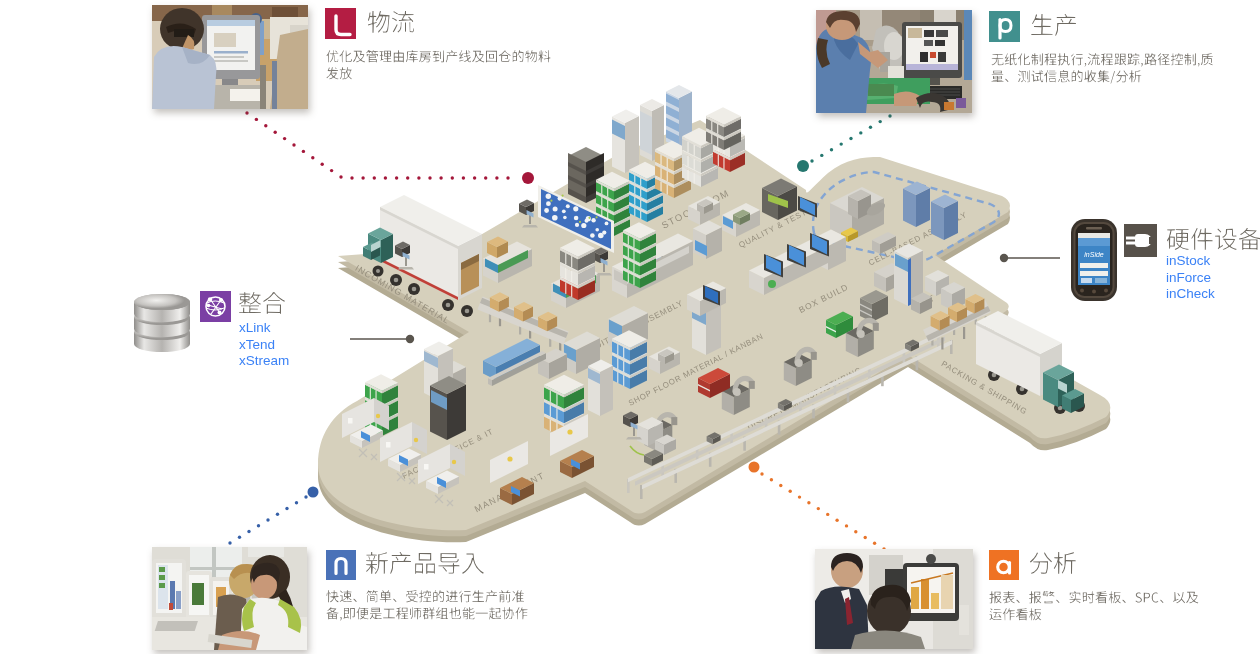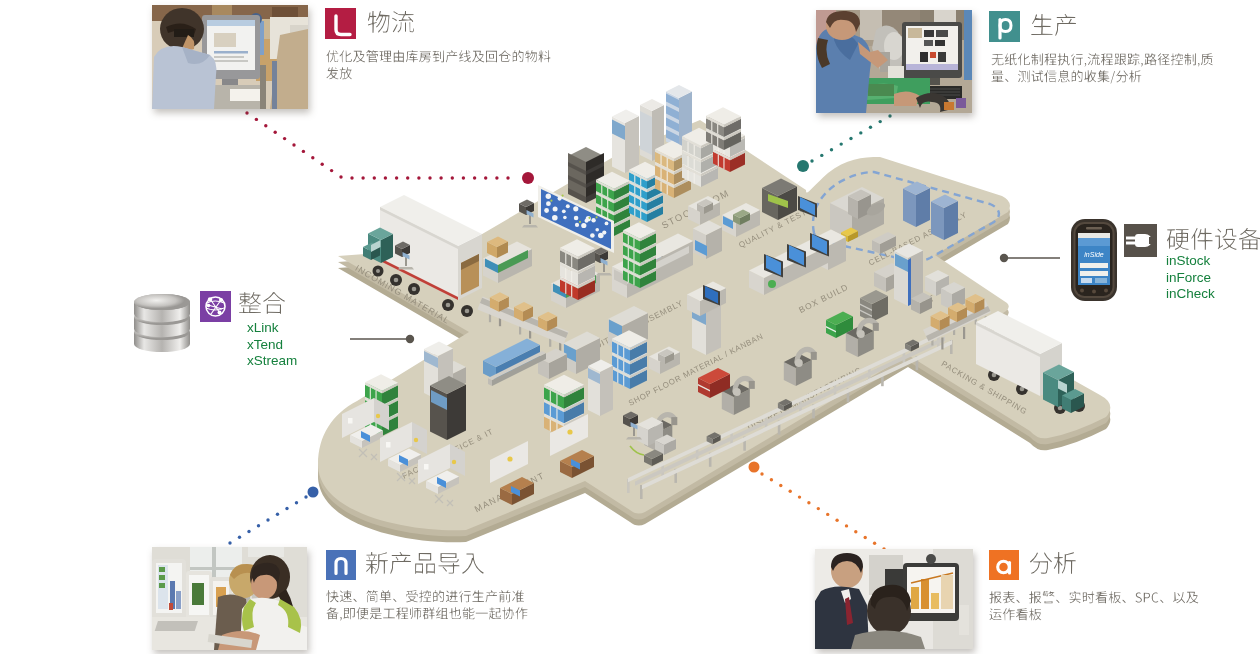--- a/index.html
+++ b/index.html
@@ -1,19 +1,19 @@
 <!DOCTYPE html>
 <html><head><meta charset="utf-8"><style>
 html,body{margin:0;padding:0;background:#fff;}
 #stage{position:relative;width:1260px;height:654px;overflow:hidden;background:#fff;
  font-family:"Liberation Sans",sans-serif;}
 #stage>svg,#stage>div{position:absolute;}
 .ph{box-shadow:2px 4px 7px rgba(90,80,70,.35);background:#fff;}
 .ph2{overflow:visible}
-.ltxt{color:#15803d;font-size:13.5px;line-height:16.5px;}
+.ltxt{color:#3b82f6;font-size:13.5px;line-height:16.5px;}
 </style></head><body>
 <div id="stage">
 
 <svg style="left:0;top:0" width="1260" height="654" viewBox="0 0 1260 654">
 
 <path d="M700,120 L806,190 C806,197 810,189 828,173 C846,159 862,157 880,157 L1002,196 Q1014,202 1008,212 L935,255 L1007,303 Q1011,307 1006,311 L981,328 L1100,395 Q1117,404 1106,417 Q1075,433 1048,438 Q1038,440 1030,431 L908,355 L645,512 Q637,516 630,510 L585,481 L466,530 C415,533 318,516 318,464 C318,436 332,414 357,401 L469,332 L338,256 L460,247 L615,156 Z" transform="translate(0,12)" fill="#b3ab93"></path>
 <path d="M700,120 L806,190 C806,197 810,189 828,173 C846,159 862,157 880,157 L1002,196 Q1014,202 1008,212 L935,255 L1007,303 Q1011,307 1006,311 L981,328 L1100,395 Q1117,404 1106,417 Q1075,433 1048,438 Q1038,440 1030,431 L908,355 L645,512 Q637,516 630,510 L585,481 L466,530 C415,533 318,516 318,464 C318,436 332,414 357,401 L469,332 L338,256 L460,247 L615,156 Z" transform="translate(0,6)" fill="#c2baa4"></path>
 
 <path d="M700,120 L806,190 C806,197 810,189 828,173 C846,159 862,157 880,157 L1002,196 Q1014,202 1008,212 L935,255 L1007,303 Q1011,307 1006,311 L981,328 L1100,395 Q1117,404 1106,417 Q1075,433 1048,438 Q1038,440 1030,431 L908,355 L645,512 Q637,516 630,510 L585,481 L466,530 C415,533 318,516 318,464 C318,436 332,414 357,401 L469,332 L338,256 L460,247 L615,156 Z" fill="#d6d0bc"></path>
 
@@ -1492,15 +1492,15 @@
     </svg>
 <svg class="ph2" style="left:989px;top:587px" width="300" height="44" viewBox="0 0 300 44">
       <g transform="translate(0,0)">
         <path d="M55.5 14.2 55.5 16.2 63.5 16.2 63.5 14.2ZM56.2 15.5 56.5 14.5 62.8 14.8 62.5 15.8ZM86.8 13.8 89.0 14.8 91.0 16.2 91.5 15.5 88.0 13.5ZM171.0 13.0 173.8 16.0 174.5 15.5 172.5 13.2 171.8 12.8ZM133.2 13.0 136.0 16.0 136.8 15.5 134.8 13.2 134.0 12.8ZM67.0 13.0 69.8 16.0 70.5 15.5 68.5 13.2 67.8 12.8ZM27.2 13.0 30.0 16.0 30.8 15.5 28.8 13.2 28.0 12.8ZM81.5 10.0 83.5 11.2 83.8 10.8 82.0 9.5ZM99.0 9.2 101.0 12.5 101.5 12.2 101.2 11.2 99.8 9.0ZM82.8 7.8 84.5 9.2 85.0 8.8 83.5 7.5ZM91.8 12.0 86.5 11.8 87.0 7.2 86.2 7.2 86.0 10.8 85.5 12.0 80.5 12.0 80.5 12.5 85.2 12.8 83.2 14.8 80.8 15.5 81.0 16.2 84.2 15.0 85.8 13.5 86.0 12.8 91.8 12.5ZM189.0 6.0 188.5 6.5 190.2 9.2 191.0 8.8ZM159.5 6.0 154.8 5.8 154.8 15.2 155.8 15.2 156.0 11.2 158.8 11.2 159.5 11.0 160.8 9.8 161.0 8.0 160.5 6.8ZM156.0 6.5 159.2 6.8 160.0 7.8 160.0 9.2 158.5 10.5 155.8 10.2ZM166.0 5.5 164.8 6.0 163.5 7.2 162.8 9.2 162.8 11.8 163.5 13.8 164.8 15.0 166.0 15.5 167.8 15.5 169.2 14.8 169.0 13.8 168.2 14.5 166.2 14.8 165.5 14.5 164.2 13.2 163.8 12.0 163.8 9.0 164.2 7.8 165.5 6.5 166.2 6.2 169.2 6.5 167.8 5.5ZM148.8 5.5 147.2 6.5 146.8 7.8 147.0 9.0 148.2 10.2 150.8 11.2 151.8 12.2 151.8 13.8 150.5 14.8 148.8 14.8 147.0 13.5 146.5 14.2 148.5 15.5 150.5 15.5 152.2 14.5 152.8 13.5 152.8 12.0 151.0 10.2 148.5 9.2 147.8 8.2 147.8 7.5 149.0 6.2 152.2 6.5 150.8 5.5ZM97.8 5.5 93.8 5.5 94.0 15.0 94.5 15.0 94.8 13.8 97.8 13.8ZM94.8 9.8 97.0 10.0 96.8 13.2 94.5 13.0ZM94.8 6.0 97.0 6.2 96.8 9.2 94.5 9.0ZM194.5 5.0 193.8 5.0 193.2 8.8 191.8 12.2 189.2 14.8 187.2 15.8 188.0 16.2 190.5 14.8 192.5 12.8 195.5 16.2 196.0 15.5 192.8 11.8 194.0 8.8ZM186.2 5.0 185.5 5.0 185.5 13.5 184.0 14.0 184.2 14.8 189.5 12.5 189.2 11.8 186.8 13.0ZM125.2 5.0 125.2 11.2 124.8 13.8 123.8 16.0 124.2 16.2 125.2 14.2 125.8 12.2 125.8 10.2 126.2 9.5 128.2 13.8 125.5 15.8 126.2 16.2 128.8 14.2 130.2 15.8 131.5 16.2 131.8 15.8 130.5 15.0 129.2 13.5 130.8 11.0 131.2 8.5 126.0 8.2 126.2 5.5 131.5 5.5 131.5 5.0ZM127.2 9.0 130.5 9.2 130.2 10.5 128.8 13.0 127.5 11.2 127.0 9.8ZM198.0 4.8 198.0 5.5 200.2 5.8 200.2 9.5 199.5 12.2 197.2 15.5 197.8 16.0 199.0 14.8 201.5 9.5 202.5 11.8 204.2 13.8 203.0 14.8 200.2 15.8 200.8 16.2 202.0 16.0 204.5 14.5 208.2 16.2 209.0 16.2 209.2 15.5 207.2 15.0 205.5 13.8 207.2 11.8 208.5 9.0 208.5 8.2 205.2 8.0 206.0 5.0 205.5 4.8ZM201.2 5.5 205.0 5.8 204.0 9.5 205.0 9.0 207.5 9.0 207.5 9.8 206.8 11.2 204.8 13.2 203.5 12.0 202.2 10.0 201.0 6.2ZM45.2 4.8 45.2 16.2 46.0 16.2 46.8 10.0 48.8 14.0 46.8 15.5 47.0 16.2 49.5 14.5 51.8 16.2 52.2 15.8 49.8 13.8 51.2 11.2 51.8 9.2 46.0 9.0 46.2 5.2 50.5 5.5 50.5 7.0 50.0 7.5 47.8 7.5 48.0 8.0 50.5 8.0 51.0 7.8 51.2 7.0 51.2 4.8ZM47.8 9.8 50.8 10.0 50.8 10.8 49.2 13.2 47.5 10.5ZM5.5 4.8 5.5 16.2 6.2 16.2 7.0 10.0 9.0 14.0 7.0 15.5 7.2 16.2 9.8 14.5 12.0 16.2 12.5 15.8 10.0 13.8 11.5 11.2 12.0 9.2 6.2 9.0 6.5 5.2 10.8 5.5 10.8 7.0 10.2 7.5 8.0 7.5 8.2 8.0 10.8 8.0 11.2 7.8 11.5 7.0 11.5 4.8ZM8.0 9.8 11.0 10.0 11.0 10.8 9.5 13.2 7.8 10.5ZM122.0 4.2 121.8 7.2 120.0 7.2 120.0 7.8 121.8 8.0 121.8 8.5 119.8 13.2 120.0 13.8 121.8 10.0 122.0 16.2 122.5 16.2 122.8 10.2 124.0 12.0 124.2 11.0 122.5 9.0 122.8 7.8 124.2 7.8 124.2 7.2 123.0 7.2 122.5 6.8 122.5 4.2ZM116.8 4.2 114.5 4.8 107.5 5.0 107.8 5.5 111.2 5.8 111.0 6.5 107.8 6.5 107.8 7.0 110.5 7.8 110.2 8.5 106.8 8.5 106.8 9.0 109.8 9.5 107.5 12.0 106.5 12.5 107.0 13.2 109.2 11.2 109.5 16.2 110.0 16.2 110.2 15.8 116.0 15.8 116.2 16.2 117.0 16.2 117.0 10.2 110.2 10.0 111.0 9.0 118.2 9.0 118.2 8.5 111.5 7.8 111.8 7.0 117.5 7.0 117.5 6.5 112.0 6.2 112.5 5.2 116.5 5.0 117.2 4.8ZM110.0 15.0 110.2 14.0 116.2 14.2 116.0 15.2ZM110.0 13.2 110.2 12.2 116.2 12.5 116.0 13.5ZM110.0 11.5 110.2 10.8 116.2 11.0 116.0 11.8ZM103.5 4.2 103.0 4.2 102.8 7.0 98.5 7.0 98.5 7.8 103.0 8.0 103.0 15.0 102.5 15.5 100.2 15.5 100.5 16.2 102.2 16.2 103.5 15.8 103.8 7.8 105.2 7.8 105.2 7.0 103.5 6.8ZM80.8 5.8 80.8 8.2 81.5 8.0 81.8 6.2 90.5 6.5 90.8 8.2 91.2 8.2 91.2 5.8 87.0 5.8 86.2 4.5 85.2 4.2 85.5 5.8ZM53.8 5.0 55.0 5.8 53.5 7.2 54.2 7.2 54.5 8.8 57.2 8.8 57.5 9.2 58.5 9.2 59.0 8.8 59.0 7.5 59.5 6.8 60.0 7.0 60.8 6.2 62.0 7.8 59.8 8.8 61.0 9.0 62.8 8.2 65.0 9.5 65.5 9.0 63.0 7.8 64.5 5.8 65.2 5.8 65.2 5.2 61.5 5.0 61.8 4.2 61.2 4.2 60.5 5.8 59.5 6.8 55.2 6.0 56.0 5.2 57.2 5.0 57.5 5.5 58.2 5.5 58.5 5.0 59.8 4.8 58.5 4.8 58.2 4.2 57.5 4.2 57.2 4.8 56.2 4.8 56.0 4.2 55.2 4.2 55.0 4.8ZM55.2 7.5 56.8 7.8 56.5 8.5 55.0 8.2ZM54.5 7.0 55.0 6.5 58.5 6.8 58.5 8.2 58.0 8.8 57.2 8.5 57.2 7.2ZM61.2 6.0 63.5 6.2 62.5 7.5ZM43.0 4.2 42.2 4.2 42.0 7.0 40.2 7.0 40.5 7.8 42.2 8.0 42.2 10.5 41.8 11.0 40.2 11.2 40.2 12.0 42.0 11.5 42.0 15.8 40.5 15.8 40.5 16.2 42.5 16.2 43.0 15.8 43.0 11.5 44.5 10.8 44.5 10.0 43.2 10.5 43.2 7.8 44.5 7.8 44.5 7.0 43.0 6.8ZM14.5 5.5 14.5 6.0 19.2 6.2 19.0 7.2 15.2 7.2 15.2 7.8 19.2 8.0 19.0 9.5 14.0 9.5 14.0 10.0 18.5 10.2 17.0 11.5 13.8 12.8 14.2 13.5 16.8 12.2 16.8 15.2 15.2 15.8 15.2 16.2 21.2 14.8 21.0 14.2 19.2 14.8 17.8 14.8 17.8 11.8 20.0 10.5 20.8 12.5 22.5 14.8 25.2 16.2 25.8 15.8 23.8 14.8 22.2 13.2 25.0 11.2 24.2 10.8 22.5 12.2 21.5 12.2 20.5 10.2 25.5 10.0 25.5 9.5 20.0 9.2 20.2 7.8 24.5 7.8 24.5 7.2 20.0 7.0 20.2 6.0 25.0 6.0 25.0 5.5 20.0 5.2 20.0 4.2 19.2 4.2 19.0 5.5ZM3.2 4.2 2.5 4.2 2.2 7.0 0.5 7.0 0.8 7.8 2.5 8.0 2.5 10.5 2.0 11.0 0.5 11.2 0.5 12.0 2.2 11.5 2.2 15.8 0.8 15.8 0.8 16.2 2.8 16.2 3.2 15.8 3.2 11.5 4.8 10.8 4.8 10.0 3.5 10.5 3.5 7.8 4.8 7.8 4.8 7.0 3.2 6.8Z" fill="#76726b" fill-rule="evenodd"></path>
       </g>
       <g transform="translate(0,17)">
         <path d="M0.5 10.5 0.5 11.0 2.2 11.2 2.0 14.2 0.5 15.2 1.0 16.0 2.8 14.5 4.0 15.5 5.5 16.0 12.2 16.0 12.5 15.2 6.5 15.5 4.5 15.0 3.0 13.8 3.0 10.5ZM4.2 8.2 4.2 8.8 6.8 9.0 6.0 11.8 4.5 13.5 9.5 13.0 11.5 13.2 11.8 14.0 12.2 13.8 12.0 12.8 10.0 10.0 9.5 10.0 9.5 10.5 10.2 11.2 10.5 12.5 7.5 12.8 6.2 12.2 8.0 8.8 12.5 8.8 12.5 8.2ZM0.8 7.8 3.2 8.5 1.5 7.2ZM45.8 5.0 45.8 11.2 45.2 13.8 44.2 16.0 44.8 16.2 45.8 14.2 46.2 12.2 46.2 10.2 46.8 9.5 48.8 13.8 46.0 15.8 46.8 16.2 49.2 14.2 50.8 15.8 52.0 16.2 52.2 15.8 51.0 15.0 49.8 13.5 51.2 11.0 51.8 8.5 46.5 8.2 46.8 5.5 52.0 5.5 52.0 5.0ZM47.8 9.0 51.0 9.2 50.8 10.5 49.2 13.0 48.0 11.2 47.5 9.8ZM5.0 5.0 5.2 5.8 11.5 5.5 11.5 5.0ZM20.0 4.5 19.0 7.2 17.2 9.5 17.8 10.0 19.8 7.2 20.8 7.5 20.8 16.2 21.5 16.2 21.8 13.0 25.5 13.0 25.5 12.5 22.0 12.5 21.5 12.0 21.8 10.0 25.5 10.0 25.5 9.5 22.0 9.5 21.5 9.0 21.8 7.2 25.8 7.0 25.8 6.5 20.2 6.2 20.8 4.5ZM1.2 4.8 3.0 6.2 3.5 5.5 2.0 4.5ZM42.5 4.2 42.2 7.2 40.5 7.2 40.5 7.8 42.2 8.0 42.2 8.5 40.2 13.2 40.5 13.8 42.2 10.0 42.5 16.2 43.0 16.2 43.2 10.2 44.5 12.0 44.8 11.0 43.0 9.0 43.2 7.8 44.8 7.8 44.8 7.2 43.5 7.2 43.0 6.8 43.0 4.2ZM37.2 4.2 35.0 4.8 28.0 5.0 28.2 5.5 31.8 5.8 31.5 6.5 28.2 6.5 28.2 7.0 31.0 7.8 30.8 8.5 27.2 8.5 27.2 9.0 30.2 9.5 28.0 12.0 27.0 12.5 27.5 13.2 29.8 11.2 30.0 16.2 30.5 16.2 30.8 15.8 36.5 15.8 36.8 16.2 37.5 16.2 37.5 10.2 30.8 10.0 31.5 9.0 38.8 9.0 38.8 8.5 32.0 7.8 32.2 7.0 38.0 7.0 38.0 6.5 32.5 6.2 33.0 5.2 37.0 5.0 37.8 4.8ZM30.5 15.0 30.8 14.0 36.8 14.2 36.5 15.2ZM30.5 13.2 30.8 12.2 36.8 12.5 36.5 13.5ZM30.5 11.5 30.8 10.8 36.8 11.0 36.5 11.8ZM17.0 4.2 15.5 7.5 13.8 9.8 14.2 10.2 15.5 8.8 15.8 16.2 16.2 16.2 16.2 7.5 17.8 4.5Z" fill="#76726b" fill-rule="evenodd"></path>
       </g>
     </svg>
 
-<div class="ltxt" style="left:247px;top:320px">xLink<br>xTend<br>xStream</div>
+<div class="ltxt" style="left:239px;top:320px">xLink<br>xTend<br>xStream</div>
 
 <div class="ltxt" style="left:1166px;top:253px">inStock<br>inForce<br>inCheck</div>
 </div>
 </body></html>

